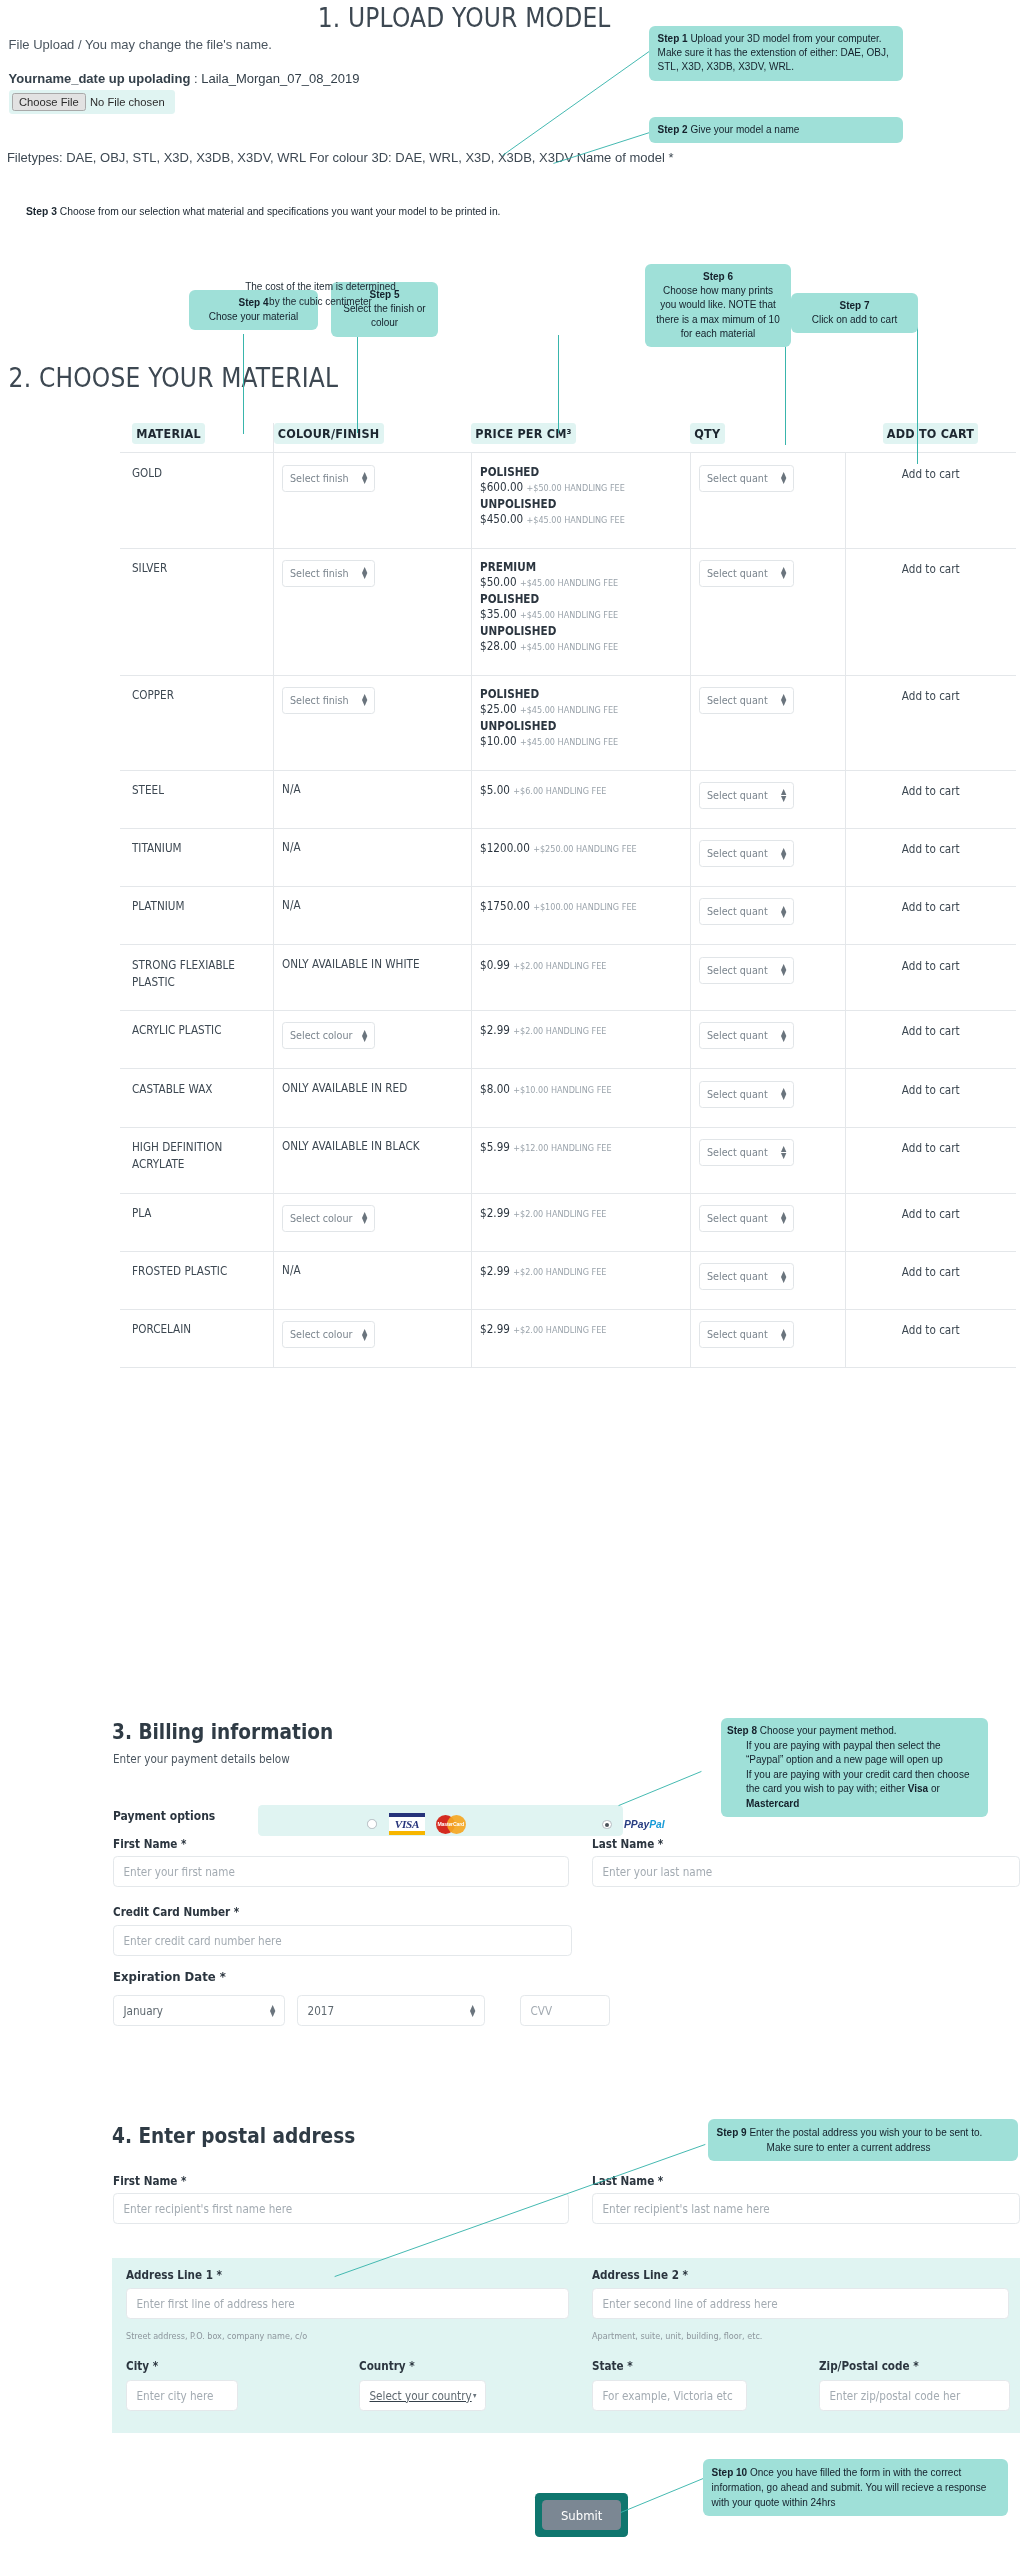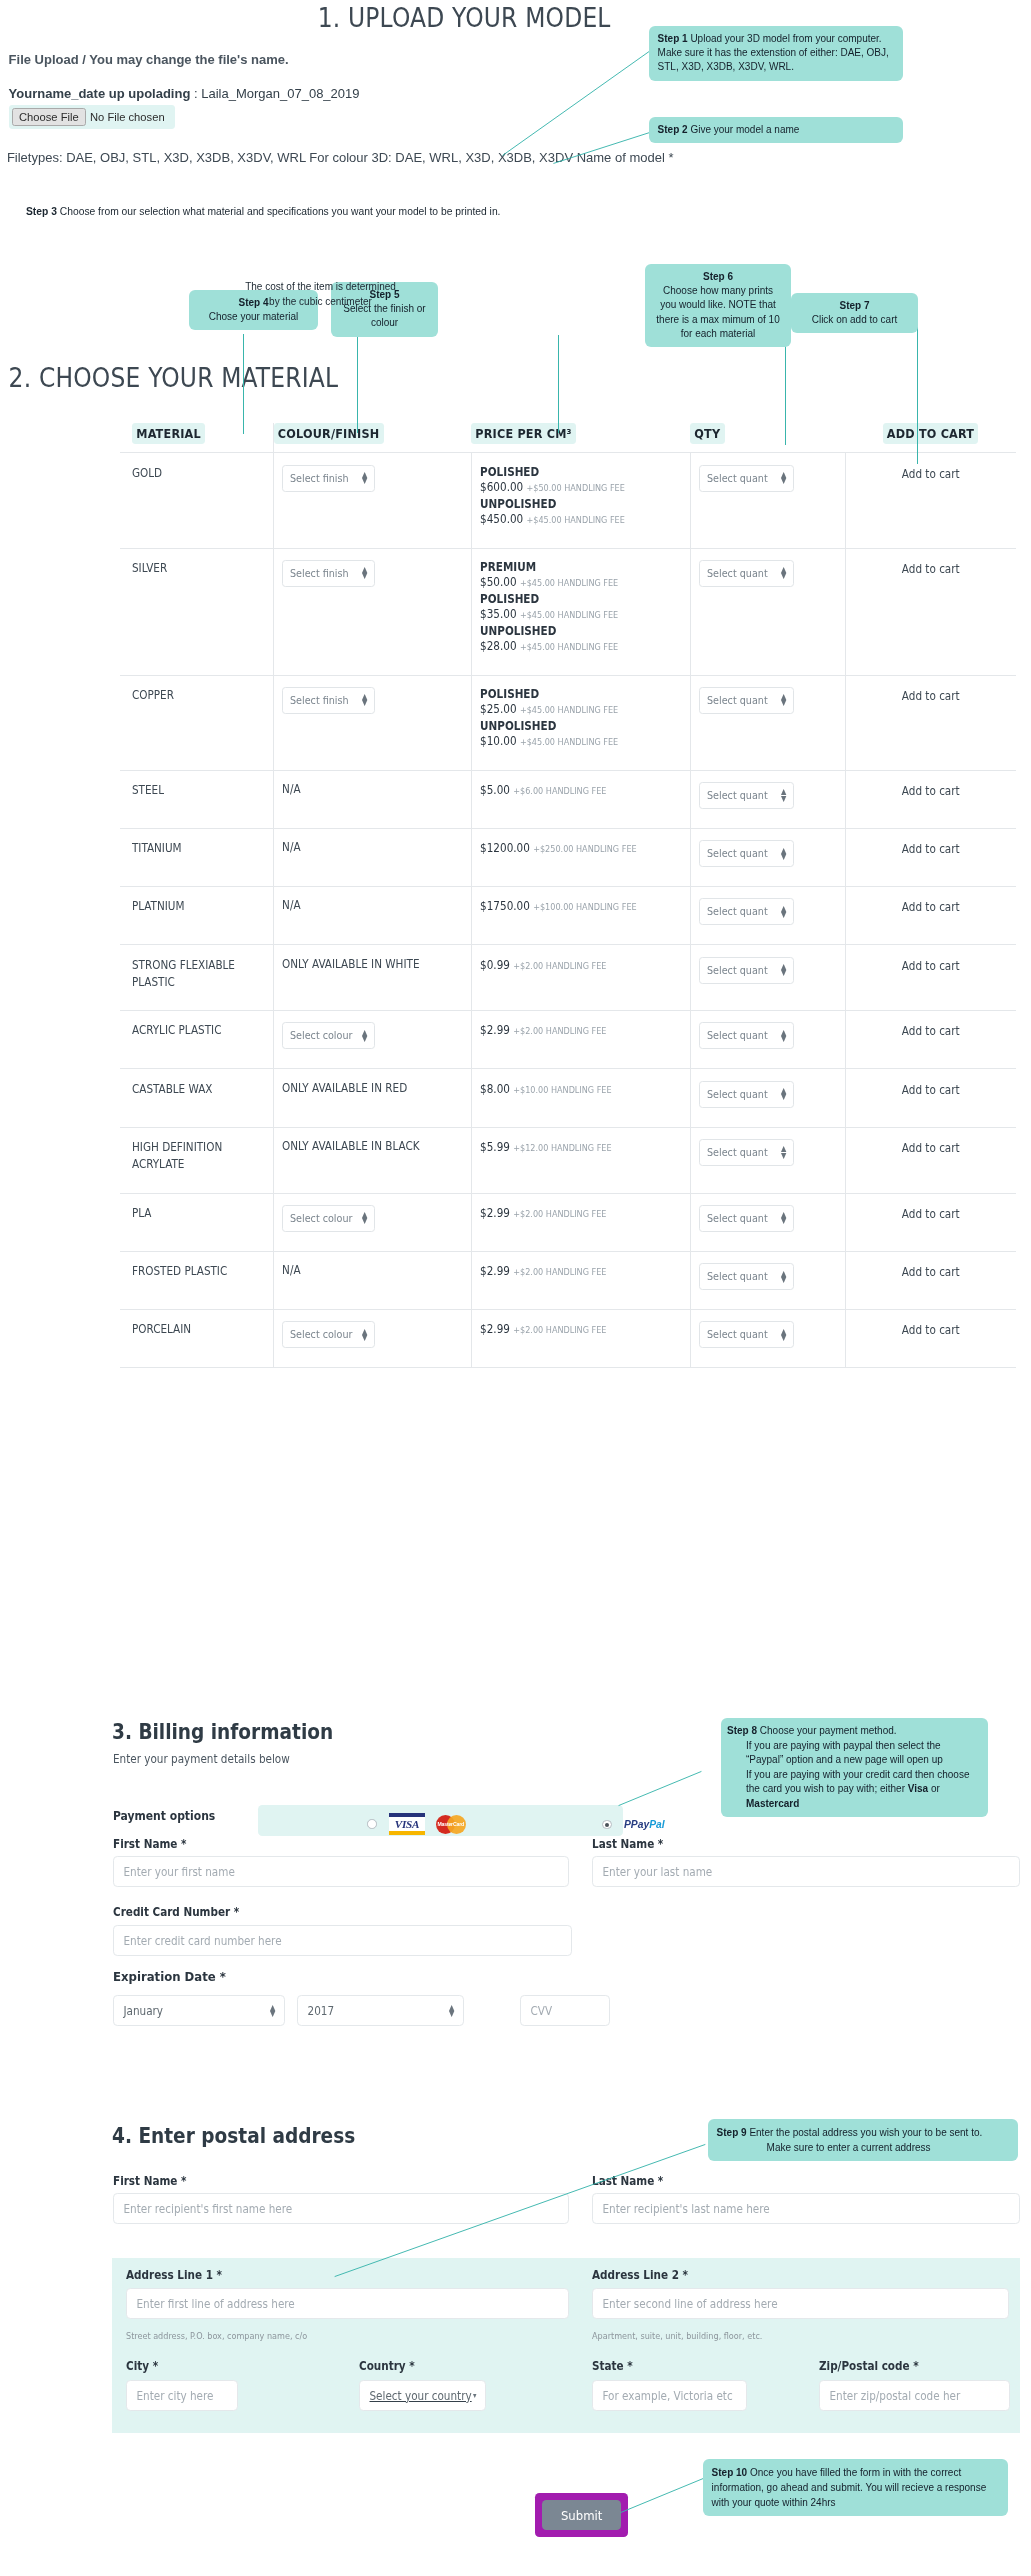--- a/index.html
+++ b/index.html
@@ -173,37 +173,37 @@
   .pp{ color:#179bd7; }
   .pp .p1{ color:#253b80; }
 
   
   #postal-panel{
     position:absolute; left:112px; top:2258px; width:908px; height:175px;
     background:#e0f4f2; z-index:1;
   }
   #submit-wrap{
     position:absolute; left:535px; top:2493px;
-    background:#a21caf; border-radius:4.3px; padding:6.9px; z-index:5;
+    background:#0f766e; border-radius:4.3px; padding:6.9px; z-index:5;
   }
   #submit-btn{
     background:#7b8793; color:#fff; border:none; border-radius:4.3px;
     font-size:13px; padding:7.7px 19px; cursor:pointer;
     font-family:"DejaVu Sans Condensed","Liberation Sans",sans-serif;
   }
   .abs{ position:absolute; }
 </style>
 </head>
 <body>
 
 <div class="page">
 
   <div id="sec1">
     <h1 class="sec-title">1. UPLOAD YOUR MODEL</h1>
-    <div class="lead" style="margin-top:19px;font-weight:bold;">File Upload / You may change the file's name.</div>
+    <div class="lead" style="margin-top:4px;">File Upload / You may change the file's name.</div>
     <div style="margin-top:19px;font-size:13px;">
       <span class="bold">Yourname_date up upolading</span><span> : </span><span>Laila_Morgan_07_08_2019</span>
     </div>
     <div id="file-row">
       <span class="choose-btn">Choose File</span><span class="nofile">No File chosen</span>
     </div>
   </div>
   <div id="filetypes">Filetypes: DAE, OBJ, STL, X3D, X3DB, X3DV, WRL For colour 3D: DAE, WRL, X3D, X3DB, X3DV Name of model *</div>
 
   <div class="callout" style="left:649px; top:26px; width:254px;">
@@ -492,21 +492,21 @@
   <div class="abs" style="left:113px; top:1925px; width:459px;">
     <span class="inp">Enter credit card number here</span>
   </div>
 
   <div class="abs" style="left:113px; top:1969px;">
     <span class="field-label" style="font-size:13px;">Expiration Date *</span>
   </div>
   <div class="abs" style="left:113px; top:1995px; width:172px;">
     <span class="selbox">January<i class="arrows" style="font-style:normal;">▲<br>▼</i></span>
   </div>
-  <div class="abs" style="left:297px; top:1995px; width:167px;">
+  <div class="abs" style="left:297px; top:1995px; width:188px;">
     <span class="selbox">2017<i class="arrows" style="font-style:normal;">▲<br>▼</i></span>
   </div>
   <div class="abs" style="left:520px; top:1995px; width:90px;">
     <span class="inp">CVV</span>
   </div>
 
   <h2 class="sec-title-sm abs" style="left:112px; top:2124px;">4. Enter postal address</h2>
 
   <div class="callout" style="left:708px; top:2119px; width:310px; line-height:1.5;">
     <div><b>Step 9</b><span> Enter the postal address you wish your to be sent to.</span></div>

